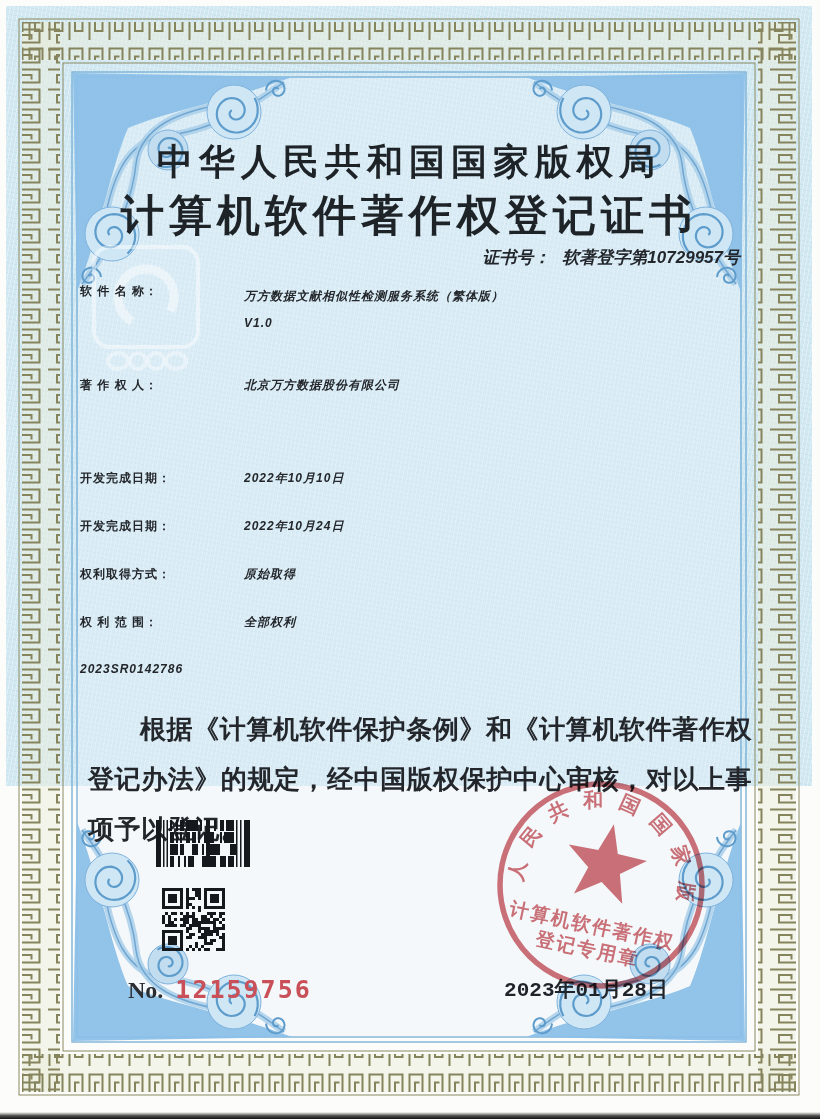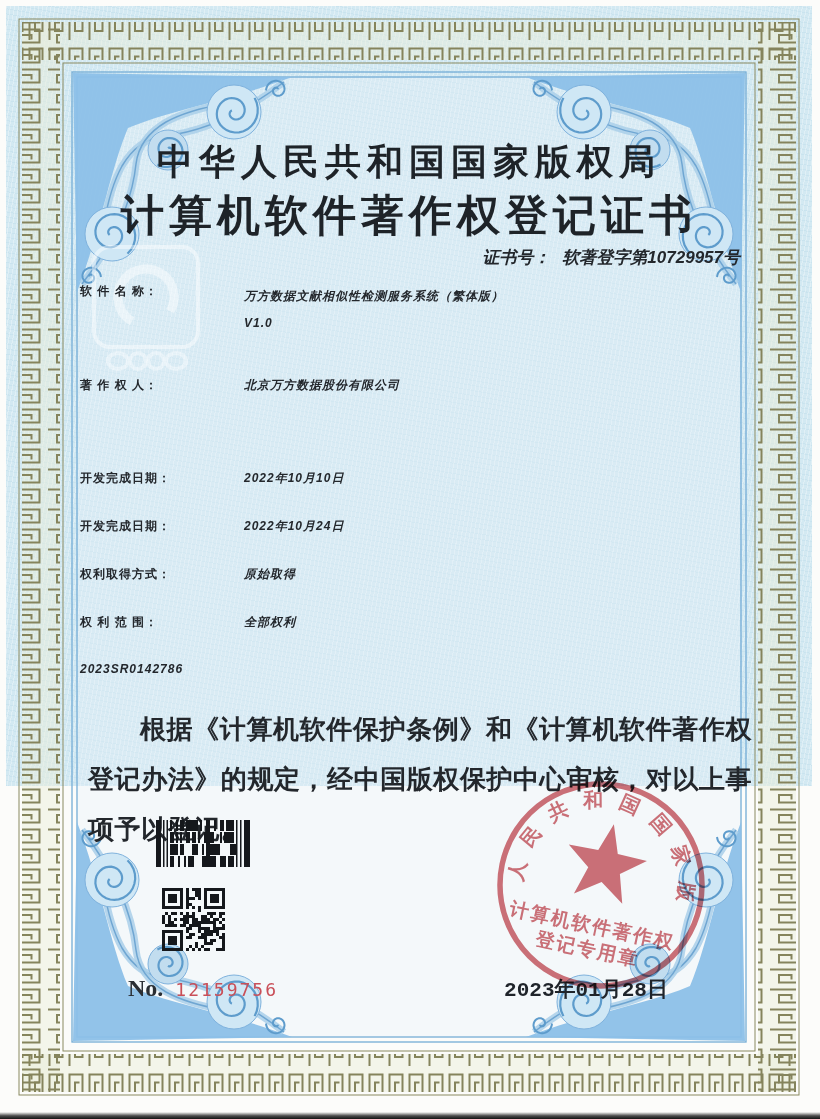--- a/index.html
+++ b/index.html
@@ -38,21 +38,21 @@
   .flabel{width:164px;flex:none;}
   .fval{flex:1;font-style:italic;}
   .vline{display:block;line-height:27px;}
   .statement{
     left:82px;top:698px;width:664px;
     font-size:26px;font-weight:700;line-height:50px;letter-spacing:0.5px;
     text-align:justify;text-justify:inter-ideograph;word-break:break-all;text-indent:2em;
   }
   .serial{left:122px;top:969px;display:flex;align-items:baseline;gap:12px;}
   .serial-prefix{font-family:"Liberation Serif", serif;font-size:24px;font-weight:700;color:#2a2e33;}
-  .serial-number{font-family:"DejaVu Sans Mono", monospace;font-size:18px;font-weight:400;letter-spacing:2px;color:#c94f58;}
+  .serial-number{font-family:"DejaVu Sans Mono", monospace;font-size:25px;font-weight:700;letter-spacing:2px;color:#c94f58;}
   .issue-date{left:489px;top:969px;width:182px;text-align:center;font-size:21px;font-weight:700;color:#1f242a;font-family:Liberation Mono, monospace;}
   .seal-wrap{left:482px;top:766px;width:226px;height:226px;mix-blend-mode:multiply;}
   .watermark{left:82px;top:237px;width:116px;height:132px;opacity:0.55;}
   .barcode-wrap{left:150px;top:814px;}
   .qr-wrap{left:156px;top:882px;}
 </style>
 </head>
 <body>
 
 <div class="abs paper">

